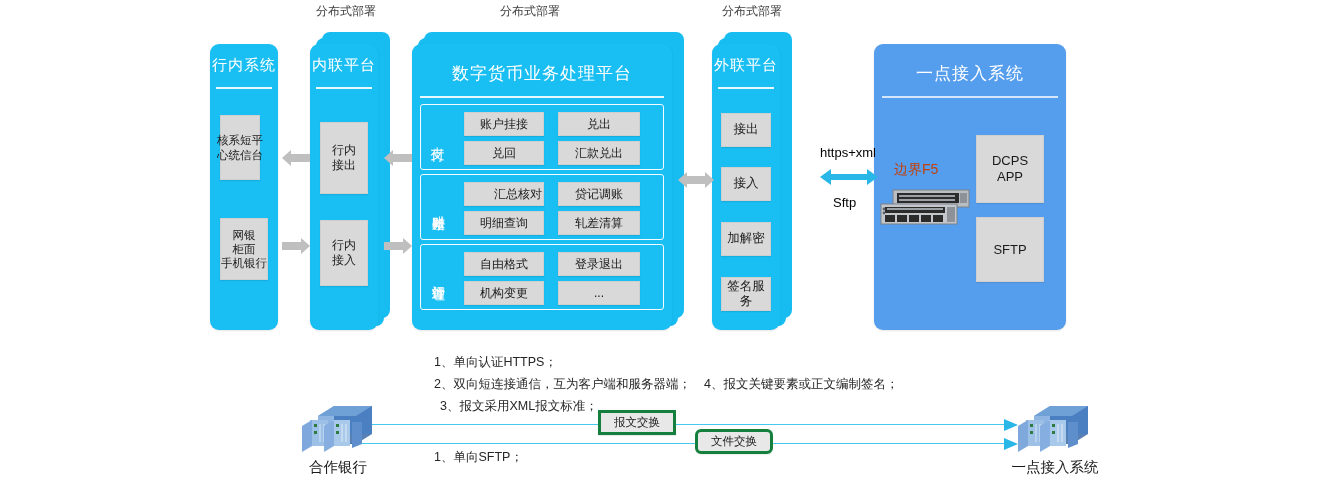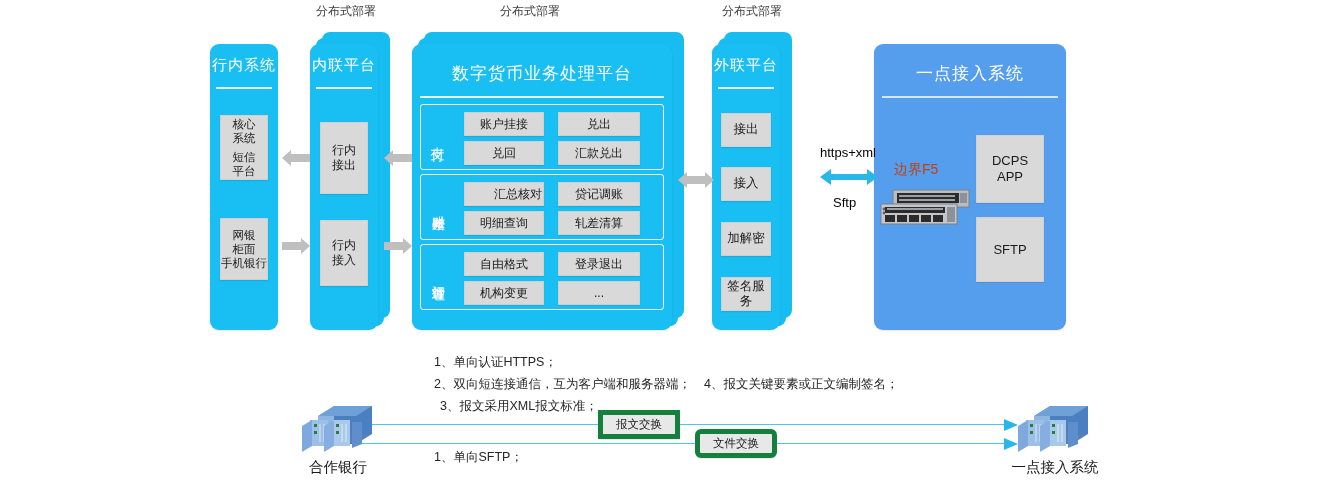--- a/index.html
+++ b/index.html
@@ -68,21 +68,21 @@
   .f5-label{
     position:absolute;color:#c2410c;font-size:14px;white-space:nowrap;
   }
 
   
   .note{
     position:absolute;font-size:12.5px;color:#262626;white-space:nowrap;
     line-height:21px;
   }
   .exch-tag{
-    position:absolute;background:#e8e8e8;border:5px solid #15803d;
+    position:absolute;background:#e8e8e8;border:3px solid #15803d;
     font-size:11.5px;color:#1a1a1a;text-align:center;
     padding:2px 0;box-shadow:0 1px 1px rgba(0,0,0,.07);
     white-space:nowrap;
   }
   .srv-caption{
     position:absolute;font-size:14.5px;color:#1a1a1a;
     text-align:center;white-space:nowrap;
   }
   .hline{position:absolute;height:1px;background:#46c8ef;}
 </style>
@@ -105,21 +105,21 @@
   </svg>
   <svg class="abs" style="left:722px;top:18px;" width="60" height="46" viewBox="0 0 60 46">
     <path d="M14,42 C12,14 44,14 42,30" fill="none" stroke="#ed7d31" stroke-width="7" stroke-linecap="butt"></path>
     <polygon points="5,28 23,28 14,46" fill="#ed7d31"></polygon>
   </svg>
 
   <div class="abs panel" style="left:210px;top:44px;width:68px;height:286px;">
     <div class="panel-title" style="top:12px;font-size:15px;">行内系统</div>
     <div class="panel-divider" style="left:6px;right:6px;top:43px;"></div>
   </div>
-  <div class="abs gbox" style="left:220px;top:115px;width:48px;height:65px;font-size:11.5px;flex-direction:column;">
+  <div class="abs gbox" style="left:220px;top:115px;width:40px;height:65px;font-size:11.5px;flex-direction:row;">
     <span>核心</span>
     <span>系统</span>
     <span style="height:5px;"></span>
     <span>短信</span>
     <span>平台</span>
   </div>
   <div class="abs gbox" style="left:220px;top:218px;width:48px;height:62px;font-size:11.5px;flex-direction:column;">
     <span>网银</span>
     <span>柜面</span>
     <span>手机银行</span>

